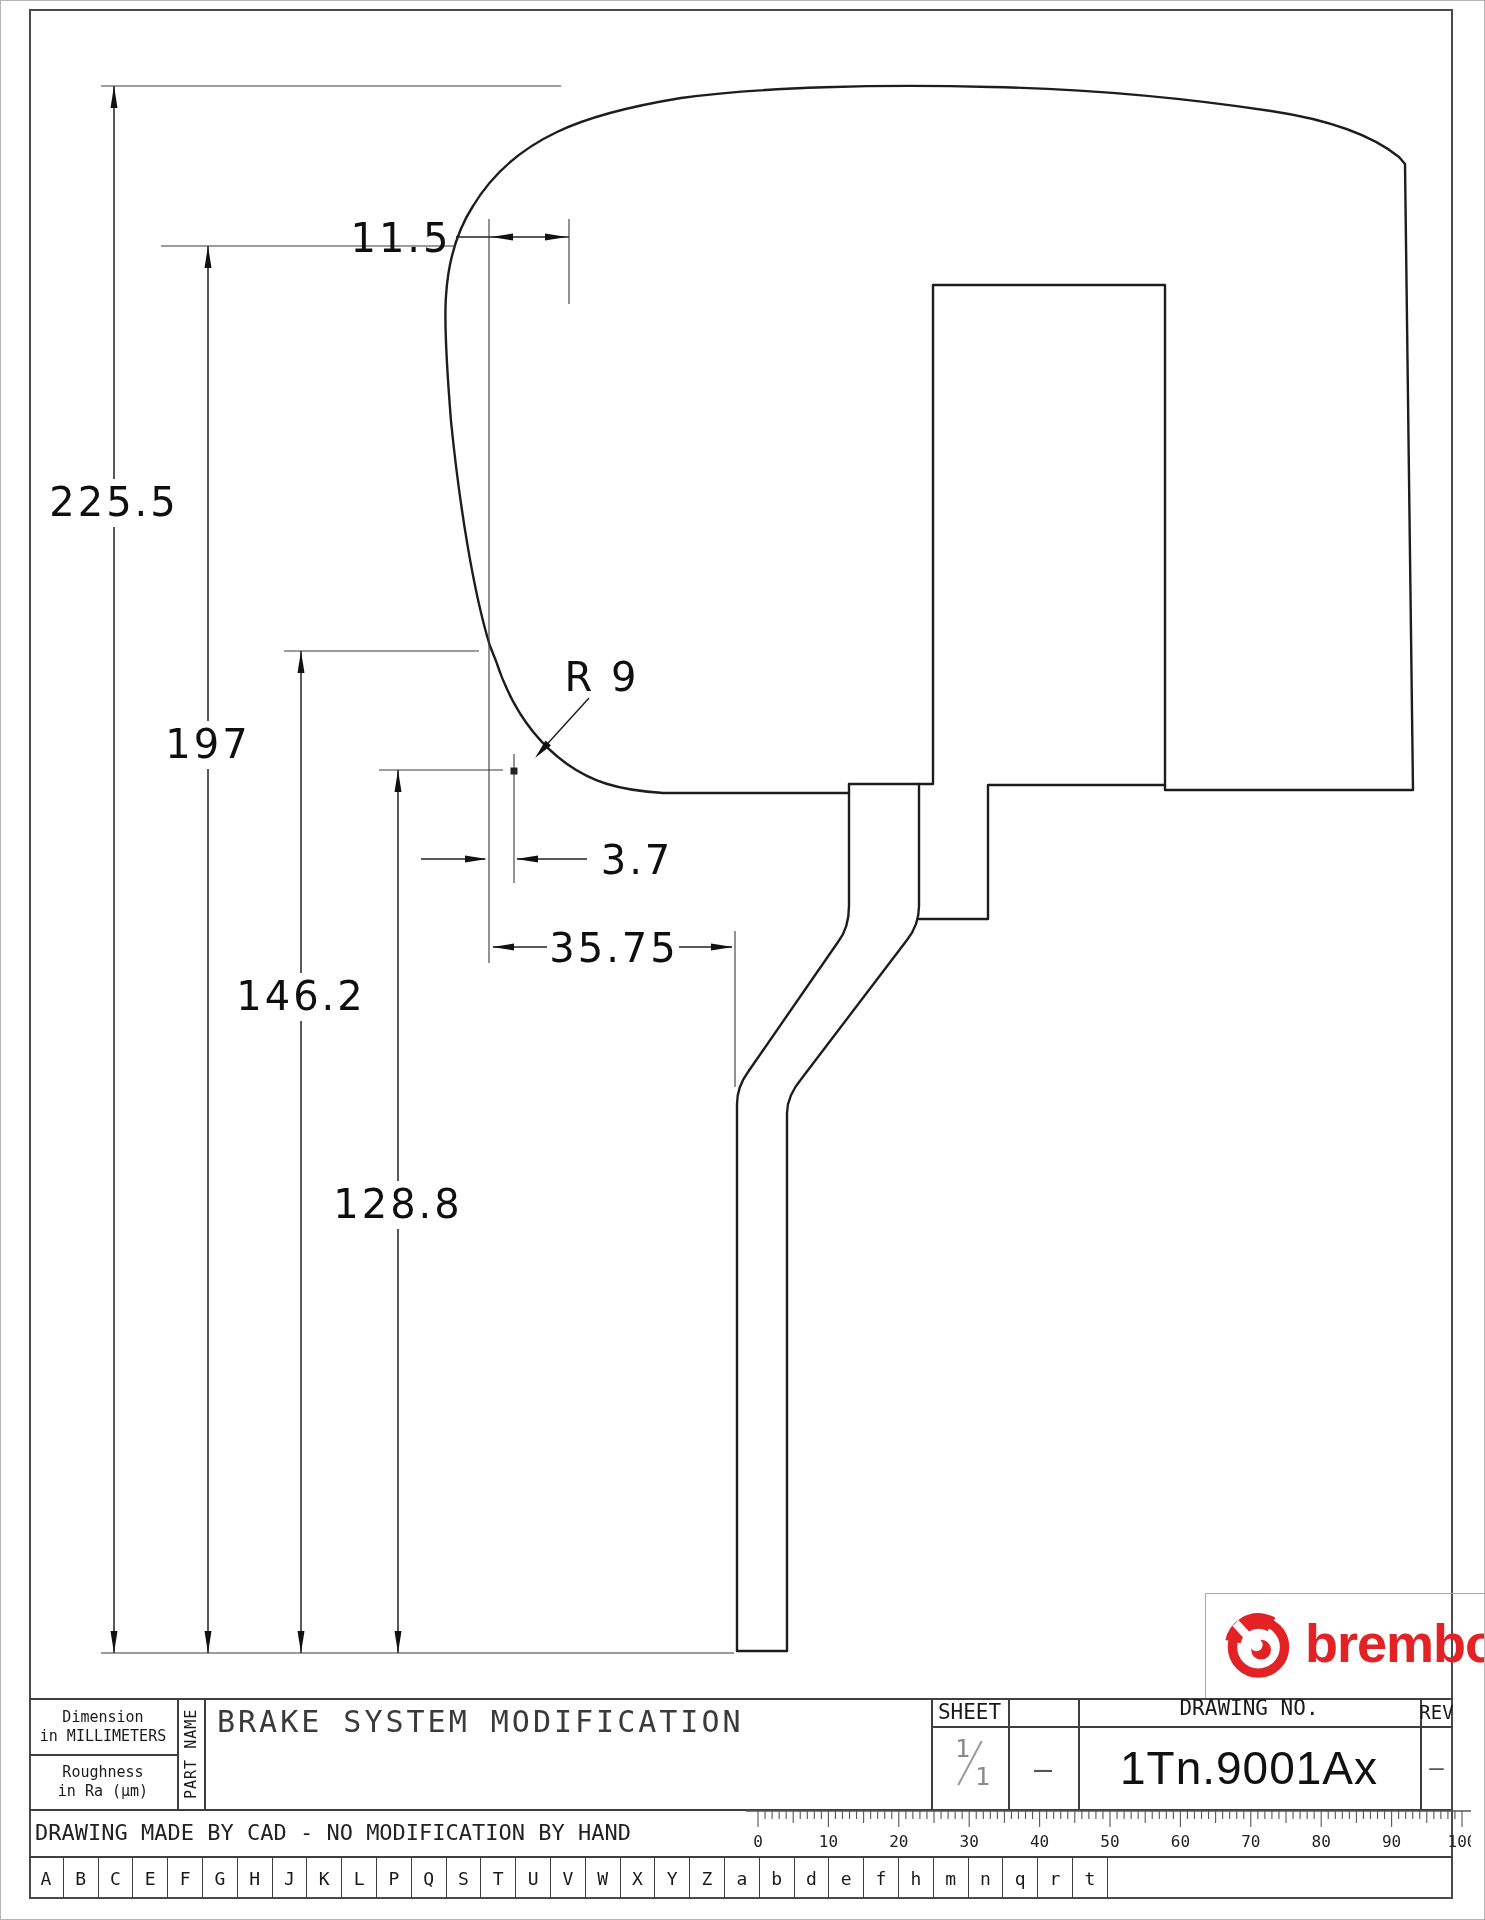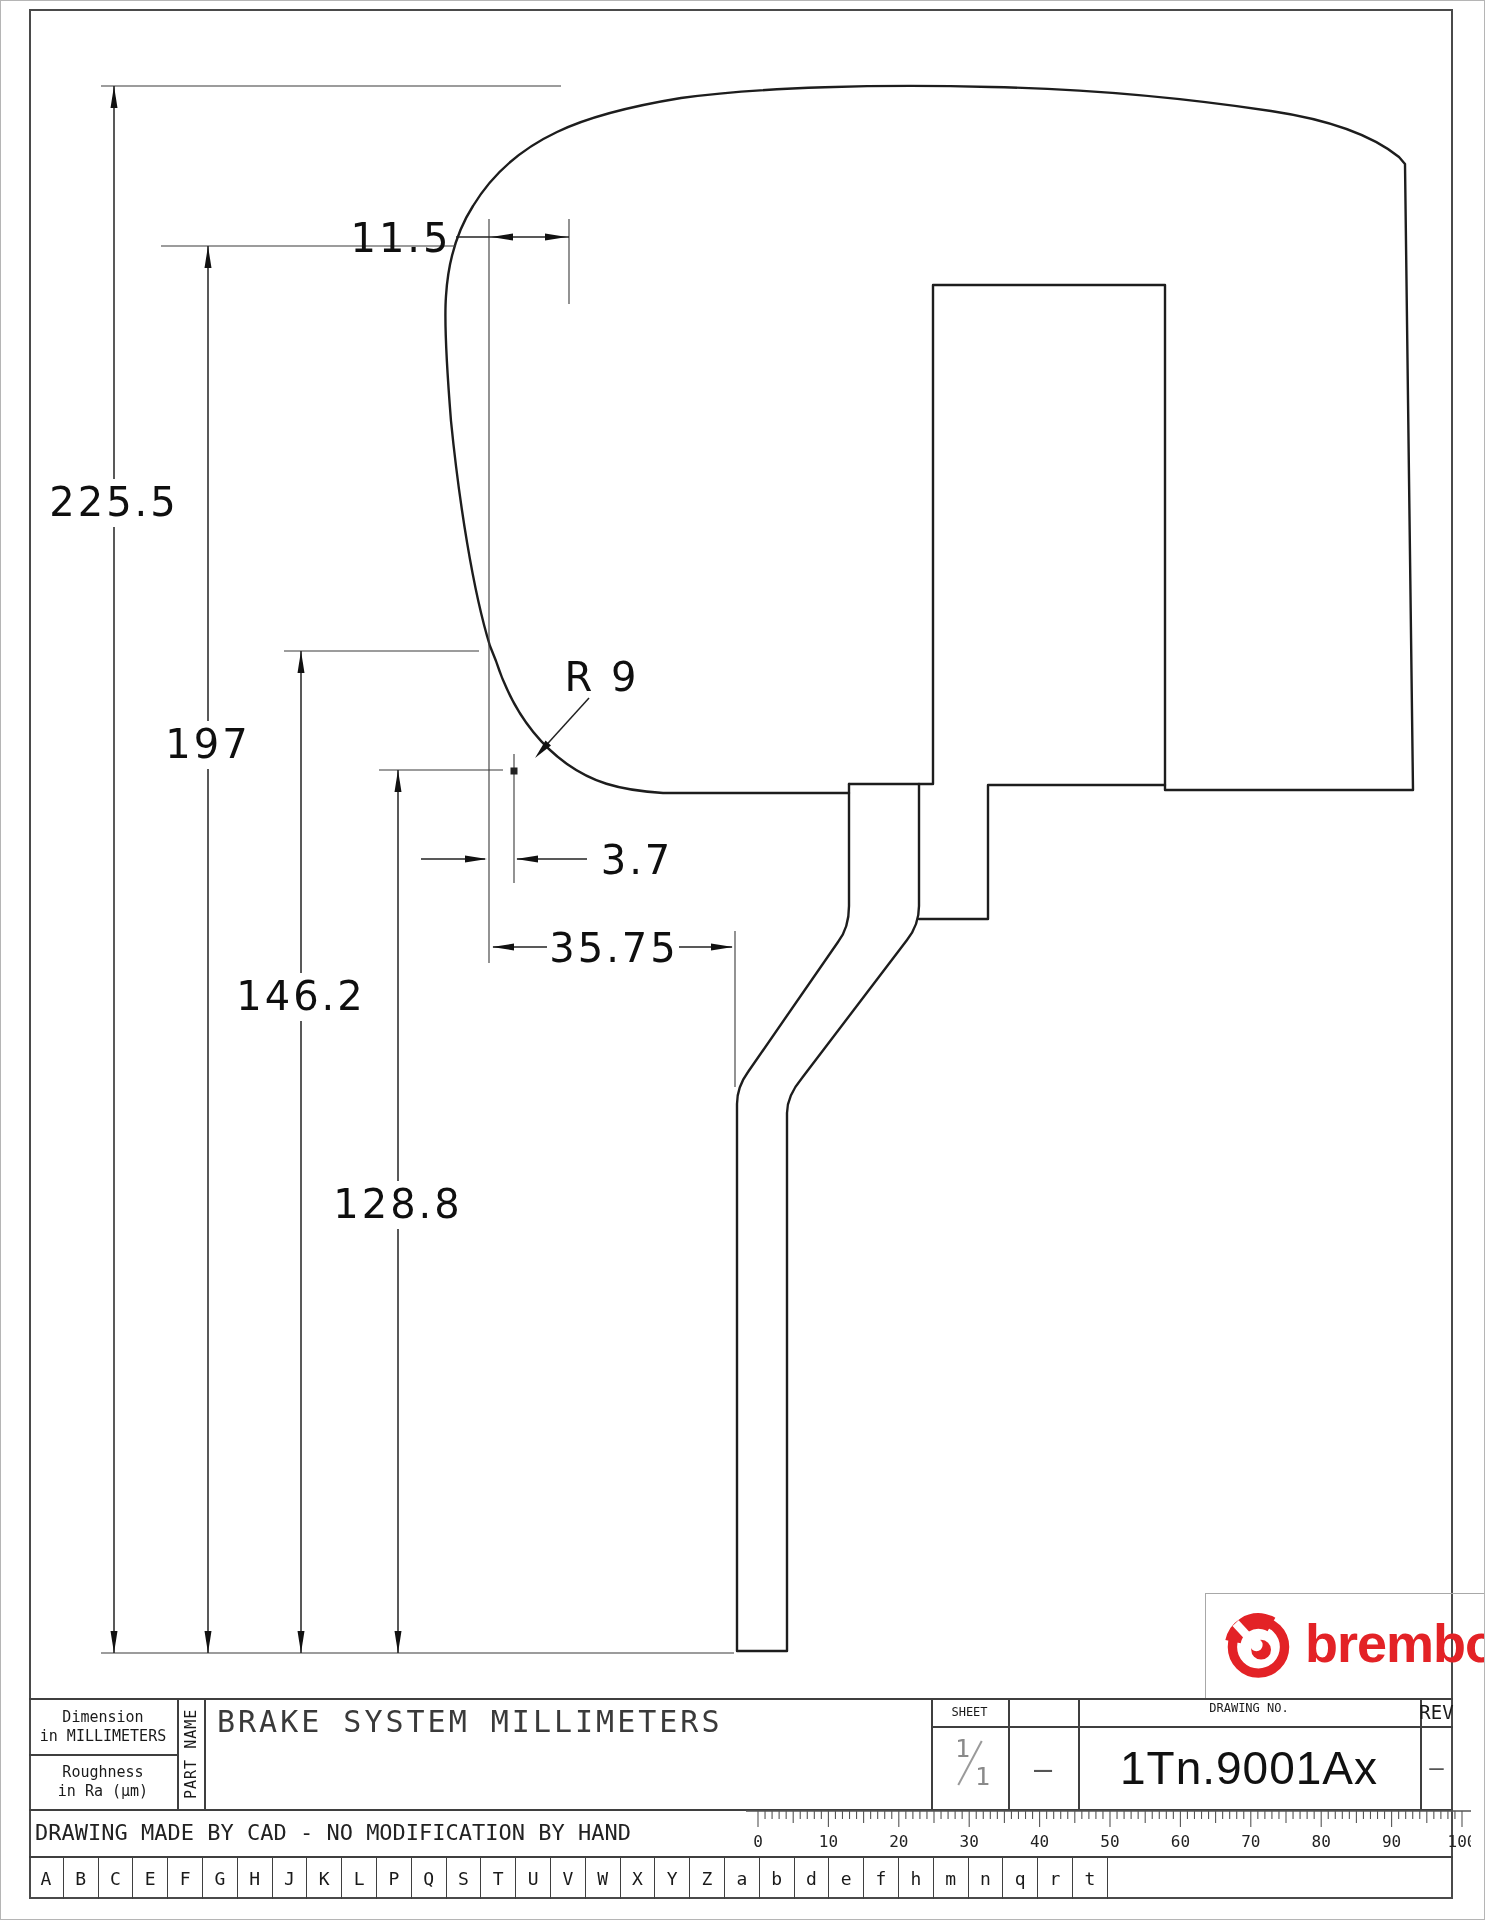--- a/index.html
+++ b/index.html
@@ -18,21 +18,21 @@
   .centerdot{fill:#222;}
 
   
   .tb-line-h{position:absolute;background:#3f3f3f;height:2px;}
   .tb-line-v{position:absolute;background:#3f3f3f;width:2px;}
   .tb-cell{position:absolute;display:flex;flex-direction:column;align-items:center;justify-content:center;
            font-size:15px;line-height:19px;color:#1a1a1a;text-align:center;}
   .tb-vertical{position:absolute;display:flex;align-items:center;justify-content:center;
                writing-mode:vertical-rl;transform:rotate(180deg);font-size:15px;letter-spacing:1px;color:#1a1a1a;}
   .tb-title{position:absolute;font-size:30px;letter-spacing:3px;color:#3a3a3a;white-space:nowrap;}
-  .tb-header{position:absolute;display:flex;align-items:center;justify-content:center;font-size:12px;color:#1a1a1a;}
+  .tb-header{position:absolute;display:flex;align-items:center;justify-content:center;font-size:21px;color:#1a1a1a;}
   .tb-bigno{position:absolute;display:flex;align-items:center;justify-content:center;
             font-family:"Liberation Sans", sans-serif;font-size:46px;letter-spacing:1px;color:#111;}
   .tb-dash{position:absolute;display:flex;align-items:center;justify-content:center;font-size:30px;color:#555;}
   .fraction{position:absolute;color:#8a8a8a;font-size:25px;}
   .fraction .num{position:absolute;left:6px;top:-2px;}
   .fraction .den{position:absolute;left:26px;top:26px;}
   .fraction .slash{position:absolute;left:20px;top:2px;width:2px;height:50px;background:#9a9a9a;transform:rotate(28deg);}
 
   
   .note-row{position:absolute;left:28px;top:1809px;width:1188px;height:46px;box-sizing:border-box;}
@@ -178,21 +178,21 @@
   <div class="tb-cell" style="left:28px;top:1754px;width:148px;height:54px;">
     <span>Roughness</span>
     <span>in Ra (µm)</span>
   </div>
   <div class="tb-line-v" style="left:176px;top:1697px;height:111px;"></div>
   <div class="tb-vertical" style="left:177px;top:1697px;width:26px;height:111px;">
     <span>PART NAME</span>
   </div>
   <div class="tb-line-v" style="left:203px;top:1697px;height:111px;"></div>
 
-  <div class="tb-title" style="left:216px;top:1703px;">BRAKE SYSTEM MILLIMETERS</div>
+  <div class="tb-title" style="left:216px;top:1703px;">BRAKE SYSTEM MODIFICATION</div>
 
   <div class="tb-line-v" style="left:930px;top:1697px;height:111px;"></div>
   <div class="tb-header" style="left:930px;top:1697px;width:77px;height:28px;">SHEET</div>
   <div class="fraction" style="left:948px;top:1735px;width:44px;height:60px;">
     <span class="num">1</span>
     <span class="slash"></span>
     <span class="den">1</span>
   </div>
   <div class="tb-line-v" style="left:1007px;top:1697px;height:111px;"></div>
   <div class="tb-dash" style="left:1007px;top:1725px;width:70px;height:84px;">—</div>

